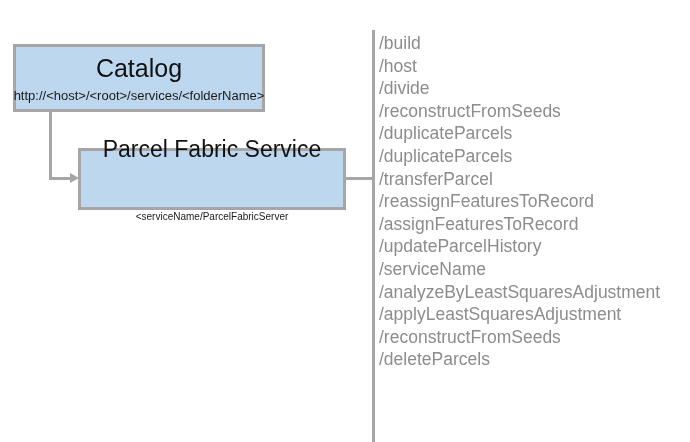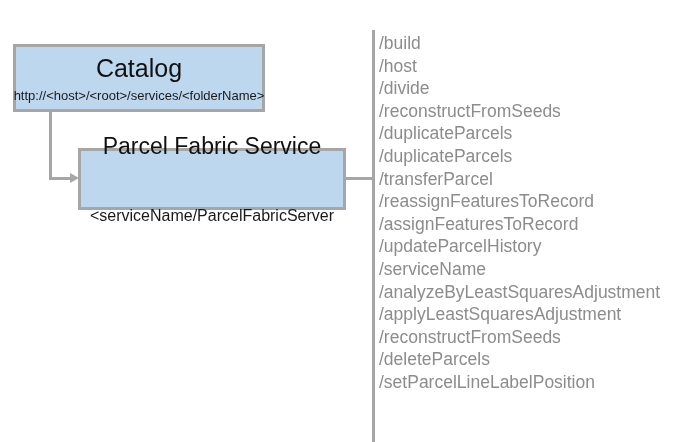--- a/index.html
+++ b/index.html
@@ -62,21 +62,21 @@
     top: 148px;
     width: 268px;
     height: 62px;
     gap: 44px;
   }
   #node-service .node-title {
     font-size: 23px;
     margin-top: 1px;
   }
   #node-service .node-sub {
-    font-size: 16px;
+    font-size: 10px;
     margin-top: 5px;
   }
 
   
   .conn {
     position: absolute;
     background: #a6a6a6;
   }
   
   #conn-v {
@@ -168,16 +168,15 @@
       <li>/duplicateParcels</li>
       <li>/transferParcel</li>
       <li>/reassignFeaturesToRecord</li>
       <li>/assignFeaturesToRecord</li>
       <li>/updateParcelHistory</li>
       <li>/serviceName</li>
       <li>/analyzeByLeastSquaresAdjustment</li>
       <li>/applyLeastSquaresAdjustment</li>
       <li>/reconstructFromSeeds</li>
       <li>/deleteParcels</li>
-      <li>/setParcelLineLabelPosition</li>
     </ul>
 
 </div>
 
 </body></html>

